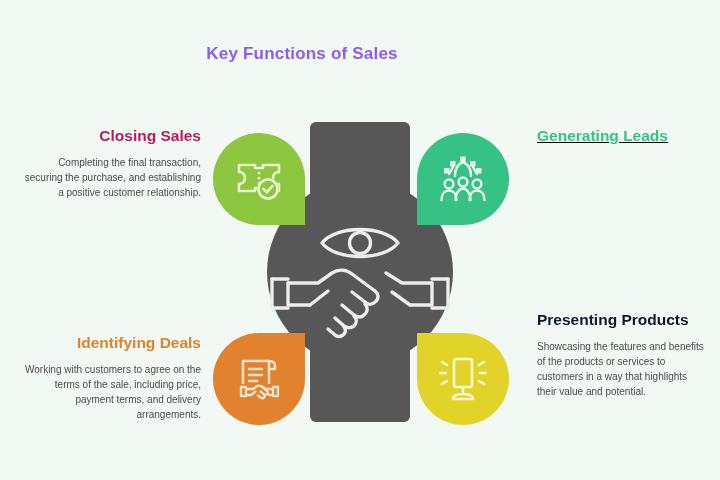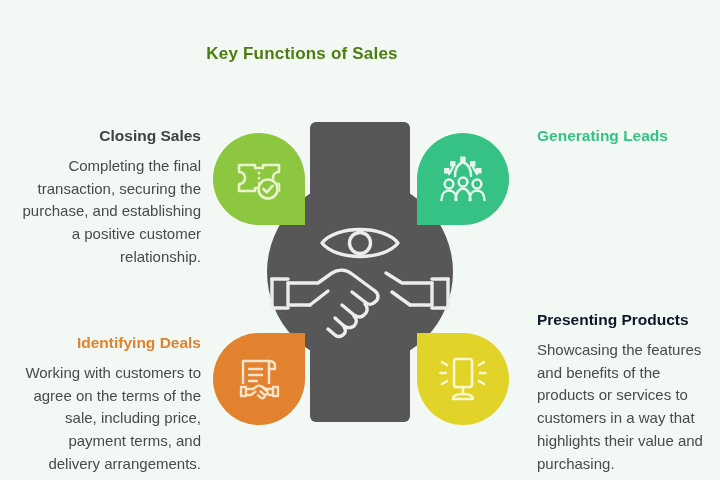--- a/index.html
+++ b/index.html
@@ -24,21 +24,21 @@
 
   
   #page-title {
     position: absolute;
     top: 44px;
     left: 0;
     width: 604px;
     text-align: center;
     font-size: 17px;
     font-weight: bold;
-    color: #4d7c0f;
+    color: #8b5cf6;
     letter-spacing: 0.2px;
   }
 
   
   #center-graphic {
     position: absolute;
     left: 232px;
     top: 122px;
     width: 256px;
     height: 300px;
@@ -84,46 +84,47 @@
   
   .block { position: absolute; }
 
   .block-heading {
     font-size: 15.5px;
     font-weight: bold;
     line-height: 1.28;
     margin-bottom: 9px;
   }
   .block-body {
-    font-size: 15px;
+    font-size: 10px;
     line-height: 1.52;
     color: #4A4A4A;
   }
 
   #block-closing-sales {
     left: 18px;
     top: 126px;
     width: 183px;
     text-align: right;
   }
-  #block-closing-sales .block-heading { color: #404040; }
+  #block-closing-sales .block-heading { color: #be185d; }
 
   #block-negotiating-deals {
     left: 18px;
     top: 333px;
     width: 183px;
     text-align: right;
   }
   #block-negotiating-deals .block-heading { color: #E2822E; }
 
   #block-generating-leads {
     left: 537px;
     top: 126px;
     width: 168px;
     text-align: left;
+    text-decoration: underline;
   }
   #block-generating-leads .block-heading { color: #36C285; }
 
   #block-presenting-products {
     left: 537px;
     top: 310px;
     width: 168px;
     text-align: left;
   }
   #block-presenting-products .block-heading { color: #0f172a; }
@@ -265,16 +266,16 @@
     <div class="block-heading">Generating Leads</div>
   </div>
 
   <div id="block-negotiating-deals" class="block">
     <div class="block-heading">Identifying Deals</div>
     <div class="block-body">Working with customers to agree on the terms of the sale, including price, payment terms, and delivery arrangements.</div>
   </div>
 
   <div id="block-presenting-products" class="block">
     <div class="block-heading">Presenting Products</div>
-    <div class="block-body">Showcasing the features and benefits of the products or services to customers in a way that highlights their value and purchasing.</div>
+    <div class="block-body">Showcasing the features and benefits of the products or services to customers in a way that highlights their value and potential.</div>
   </div>
 
 </div>
 
 </body></html>

